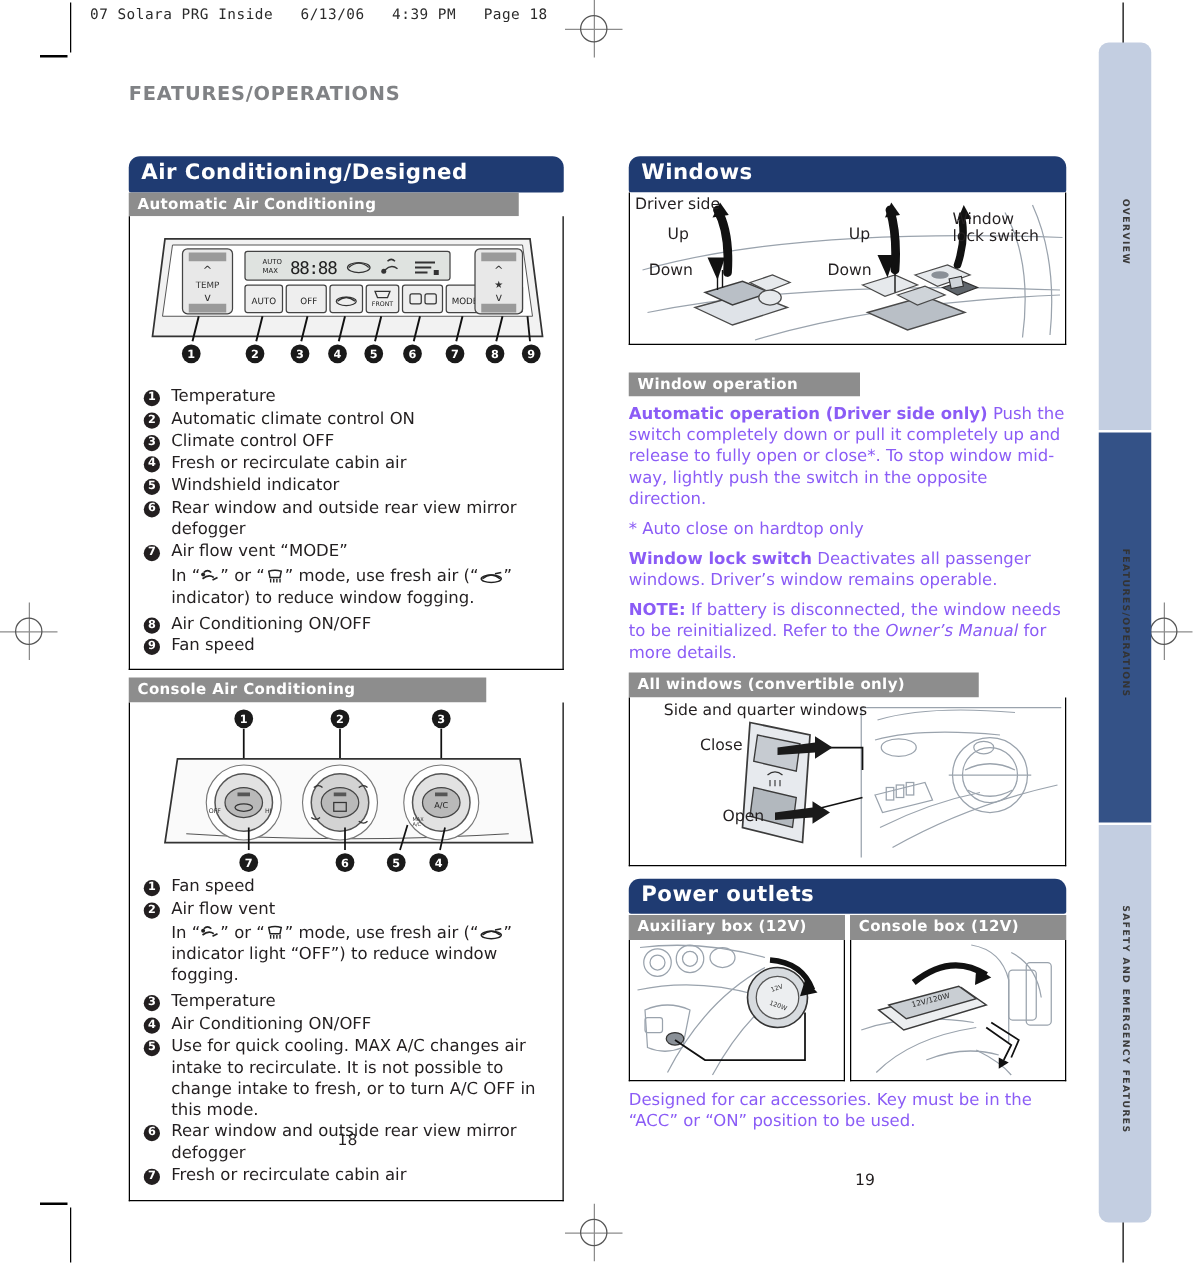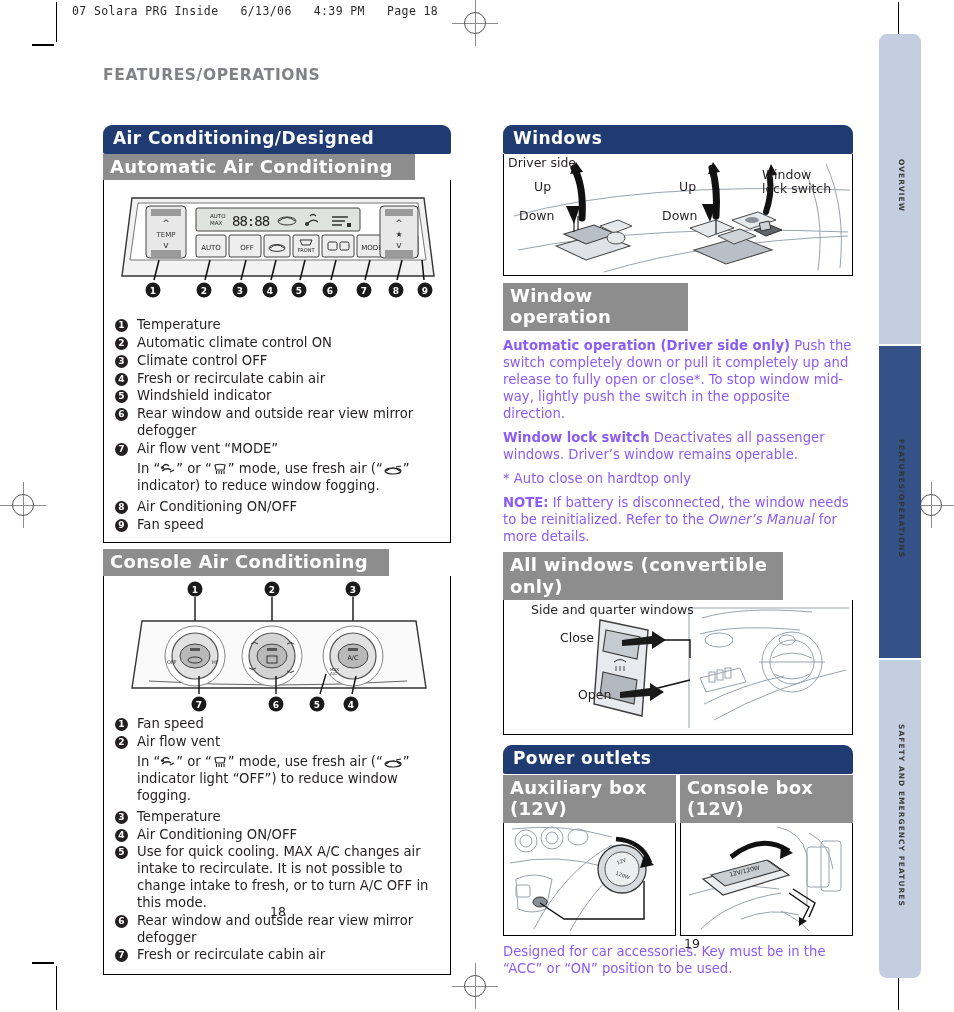--- a/index.html
+++ b/index.html
@@ -51,21 +51,21 @@
     letter-spacing:0.4px;
     padding:4px 0 5px 10px;
     border-radius:9px 9px 2px 2px;
     line-height:1.15;
   }
 
   
   .graybar {
     background:#8d8d8d;
     color:#ffffff;
-    font-size:18px;
+    font-size:12px;
     font-weight:bold;
     letter-spacing:0.3px;
     padding:2px 0 3px 7px;
     line-height:1.2;
   }
   .graybar.w300 { width:312px; }
   .graybar.w285 { width:286px; }
   .graybar.w190 { width:185px; }
   .graybar.w275 { width:280px; }
 
@@ -434,31 +434,31 @@
     <div class="figcap" style="left:30px;top:26px;">Up</div>
     <div class="figcap" style="left:15px;top:55px;">Down</div>
     <div class="figcap" style="left:175px;top:26px;">Up</div>
     <div class="figcap" style="left:158px;top:55px;">Down</div>
     <div class="figcap" style="left:258px;top:14px;">
       <span>Window</span><br>
       <span>lock switch</span>
     </div>
   </div>
 
-  <div class="graybar w190" style="margin-top:7px;">Window operation</div>
+  <div class="graybar w190" style="margin-top:22px;">Window operation</div>
 
   <div class="bodytext" style="margin-top:6px;">
     <p>
       <b>Automatic operation (Driver side only)</b><span> Push the switch completely down or pull it completely up and release to fully open or close*. To stop window mid-way, lightly push the switch in the opposite direction.</span>
     </p>
     <p>
-      <b>Window lock switch</b><span> Deactivates all passenger windows. Driver’s window remains operable.</span>
+      <span>* Auto close on hardtop only</span>
     </p>
     <p>
-      <span>* Auto close on hardtop only</span>
+      <b>Window lock switch</b><span> Deactivates all passenger windows. Driver’s window remains operable.</span>
     </p>
     <p>
       <b>NOTE:</b><span> If battery is disconnected, the window needs to be reinitialized. Refer to the </span><i>Owner’s Manual</i><span> for more details.</span>
     </p>
   </div>
 
   <div class="graybar w275" style="margin-top:3px;">All windows (convertible only)</div>
 
   <div class="figbox" style="width:350px;height:135px;border-top:none;">
     <svg width="348" height="133" viewBox="0 0 348 133">

